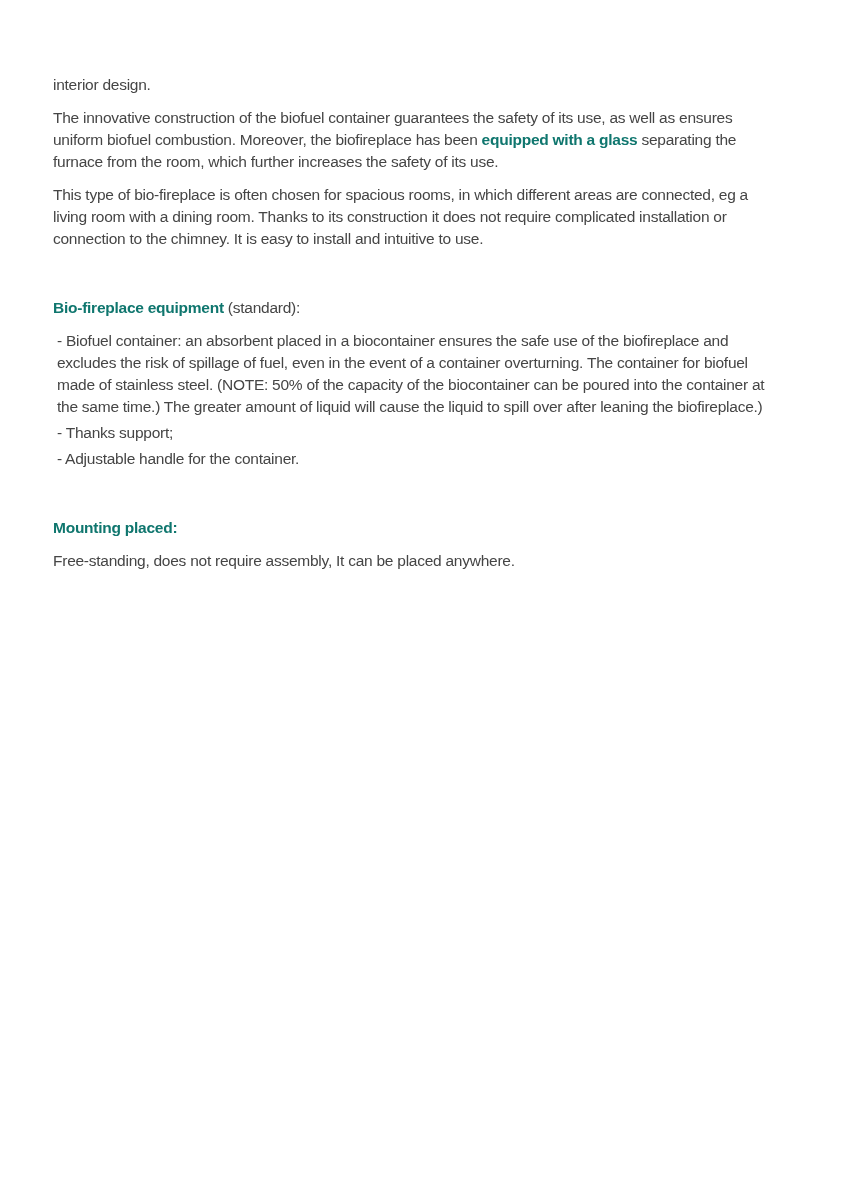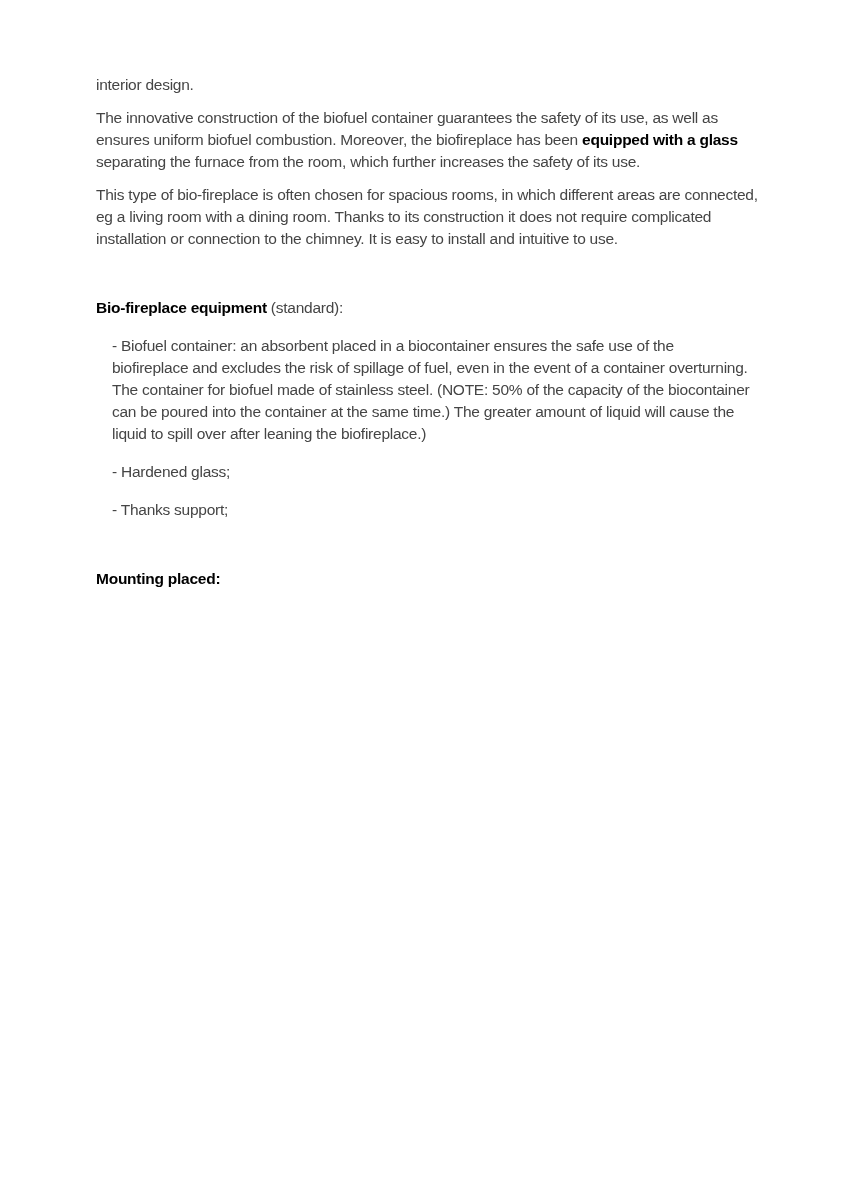--- a/index.html
+++ b/index.html
@@ -10,60 +10,61 @@
   body {
     width: 848px;
     height: 1200px;
     overflow: hidden;
     font-family: "Liberation Sans", "DejaVu Sans", sans-serif;
   }
   .page {
     box-sizing: border-box;
     width: 848px;
     height: 976px;
-    padding: 74px 78px 0 96px;
+    padding: 74px 78px 0 53px;
     background: #ffffff;
     color: #454545;
     font-size: 15.5px;
     line-height: 22px;
     letter-spacing: -0.25px;
   }
   .para {
     margin: 0 0 11px 0;
   }
   .heading-block {
     margin: 47px 0 11px 0;
   }
   .bold {
     font-weight: 700;
-    color: #000000;
+    color: #0f766e;
   }
   .list-block {
     margin: 0 0 11px 0;
   }
   .list-line {
-    margin: 16px;
+    margin: 4px;
   }
 </style>
 </head>
 <body>
 
 <div class="page">
 
   <p class="para">interior design.</p>
 
 
   <p class="para"><span>The innovative construction of the biofuel container guarantees the safety of its use, as well as ensures uniform biofuel combustion. Moreover, the biofireplace has been </span><span class="bold">equipped with a glass</span><span> separating the furnace from the room, which further increases the safety of its use.</span></p>
 
   <p class="para">This type of bio-fireplace is often chosen for spacious rooms, in which different areas are connected, eg a living room with a dining room. Thanks to its construction it does not require complicated installation or connection to the chimney. It is easy to install and intuitive to use.</p>
 
   <p class="para heading-block"><span class="bold">Bio-fireplace equipment</span><span> (standard):</span></p>
 
   <div class="list-block">
     <div class="list-line">- Biofuel container: an absorbent placed in a biocontainer ensures the safe use of the biofireplace and excludes the risk of spillage of fuel, even in the event of a container overturning. The container for biofuel made of stainless steel. (NOTE: 50% of the capacity of the biocontainer can be poured into the container at the same time.) The greater amount of liquid will cause the liquid to spill over after leaning the biofireplace.)</div>
-    <div class="list-line">- Hardened glass;</div>
     <div class="list-line">- Thanks support;</div>
+    <div class="list-line">- Adjustable handle for the container.</div>
   </div>
 
   <p class="para heading-block bold">Mounting placed:</p>
 
+  <p class="para">Free-standing, does not require assembly, It can be placed anywhere.</p>
 
 </div>
 
 </body></html>

